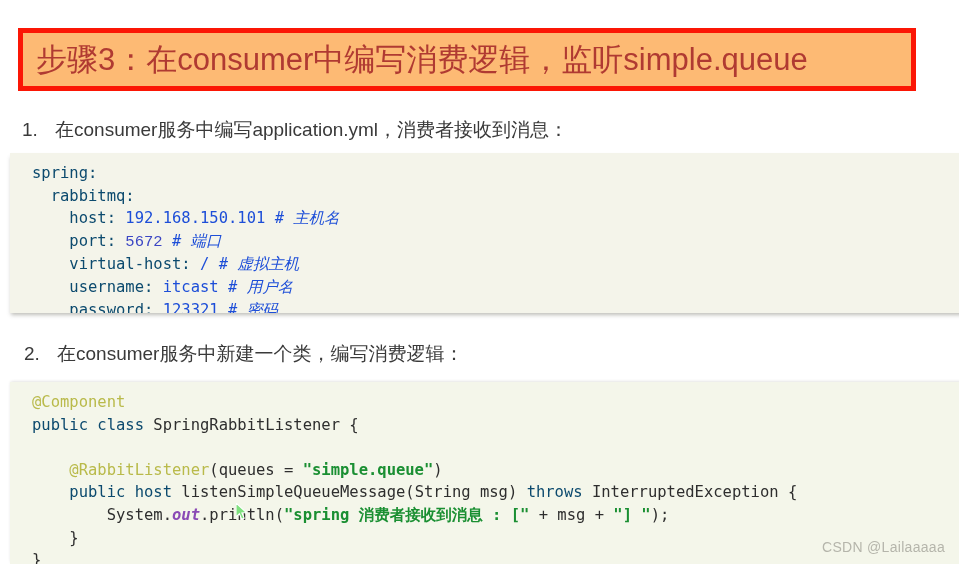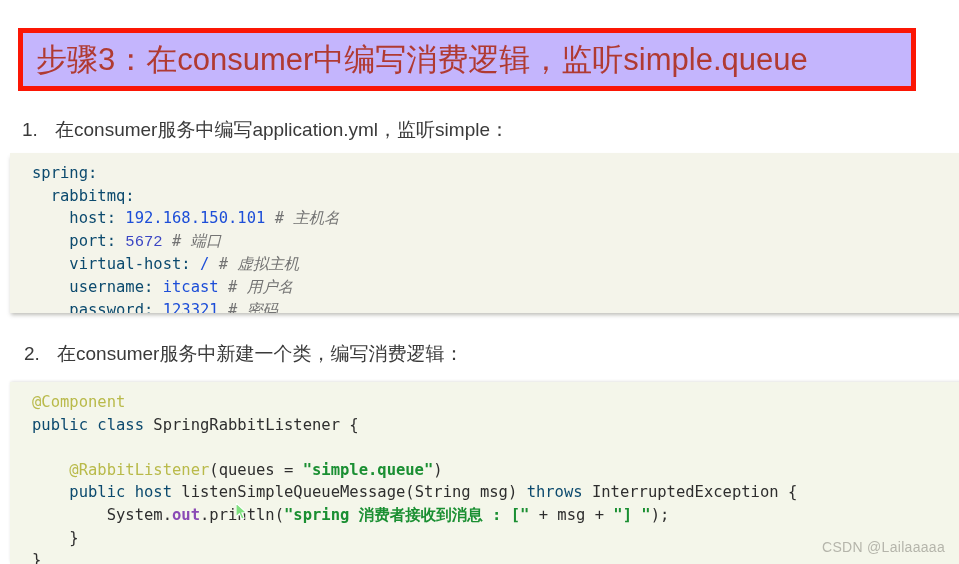--- a/index.html
+++ b/index.html
@@ -16,21 +16,21 @@
   }
 
   
   #title-banner {
     position: absolute;
     left: 18px;
     top: 28px;
     width: 898px;
     height: 63px;
     border: 5px solid #fb1605;
-    background: #c4b5fd;
+    background: #fdba74;
     box-sizing: border-box;
     display: flex;
     align-items: center;
   }
   #title-text {
     font-size: 31px;
     color: #b03a32;
     font-family: "Liberation Sans", "DejaVu Sans", sans-serif;
     padding-left: 13px;
     letter-spacing: 0px;
@@ -79,25 +79,25 @@
     height: 182px;
     background: #f4f6ea;
     padding: 9px 0 0 22px;
     box-shadow: 0 -1px 3px -1px rgba(110,110,100,0.30);
   }
 
   
   .k-key      { color: #0c4a6e; font-weight: normal; }   
   .k-val      { color: #1d4ed8; }                       
   .k-num      { color: #3b46c4; font-family: Liberation Mono, monospace; }                       
-  .k-com      { color: #737373; font-style: italic; }   
+  .k-com      { color: #1d4ed8; font-style: italic; }   
   .k-ann      { color: #b9ba4a; }                       
   .k-str      { color: #1a8f32; font-weight: bold; }    
   .k-plain    { color: #2e2e2e; margin-top: 37px; }
-  .k-field    { color: #8a4ab5; font-weight: bold; text-align: right; } 
+  .k-field    { color: #8a4ab5; font-style: italic; font-weight: bold; text-align: right; } 
   .k-punc     { color: #2e2e2e; }
 
   
   #mouse-cursor {
     position: absolute;
     left: 236px;
     top: 503px;
     width: 13px;
     height: 18px;
     pointer-events: none;
@@ -115,21 +115,21 @@
   }
 </style>
 </head>
 <body>
 
 <div id="title-banner">
   <span id="title-text">步骤3：在consumer中编写消费逻辑，监听simple.queue</span>
 </div>
 
 <div class="step-line" id="step-1">
-  <span class="step-num">1.</span><span>在consumer服务中编写application.yml，监听simple：</span>
+  <span class="step-num">1.</span><span>在consumer服务中编写application.yml，消费者接收到消息：</span>
 </div>
 
 <div class="code-block" id="yaml-block"><span class="k-key">spring:</span>
   <span class="k-key">rabbitmq:</span>
     <span class="k-key">host:</span> <span class="k-val">192.168.150.101</span> <span class="k-com"># 主机名</span>
     <span class="k-key">port:</span> <span class="k-num">5672</span> <span class="k-com"># 端口</span>
     <span class="k-key">virtual-host:</span> <span class="k-val">/</span> <span class="k-com"># 虚拟主机</span>
     <span class="k-key">username:</span> <span class="k-val">itcast</span> <span class="k-com"># 用户名</span>
     <span class="k-key">password:</span> <span class="k-val">123321</span> <span class="k-com"># 密码</span></div>
 

